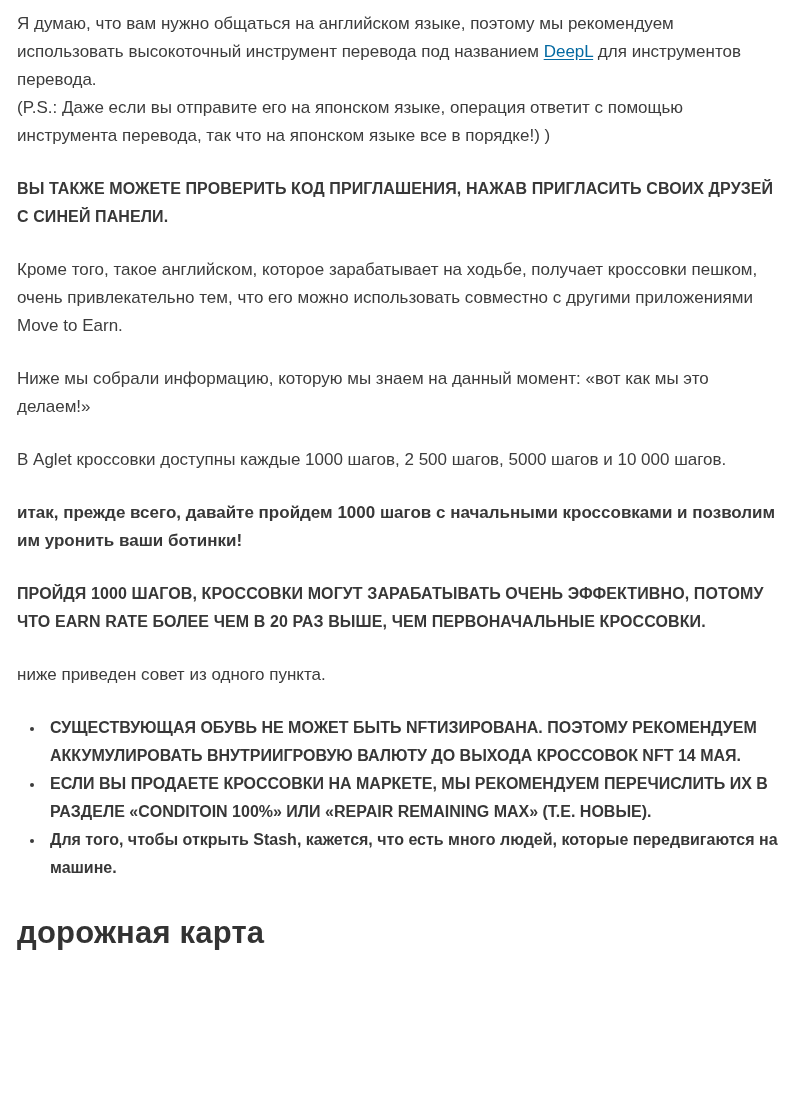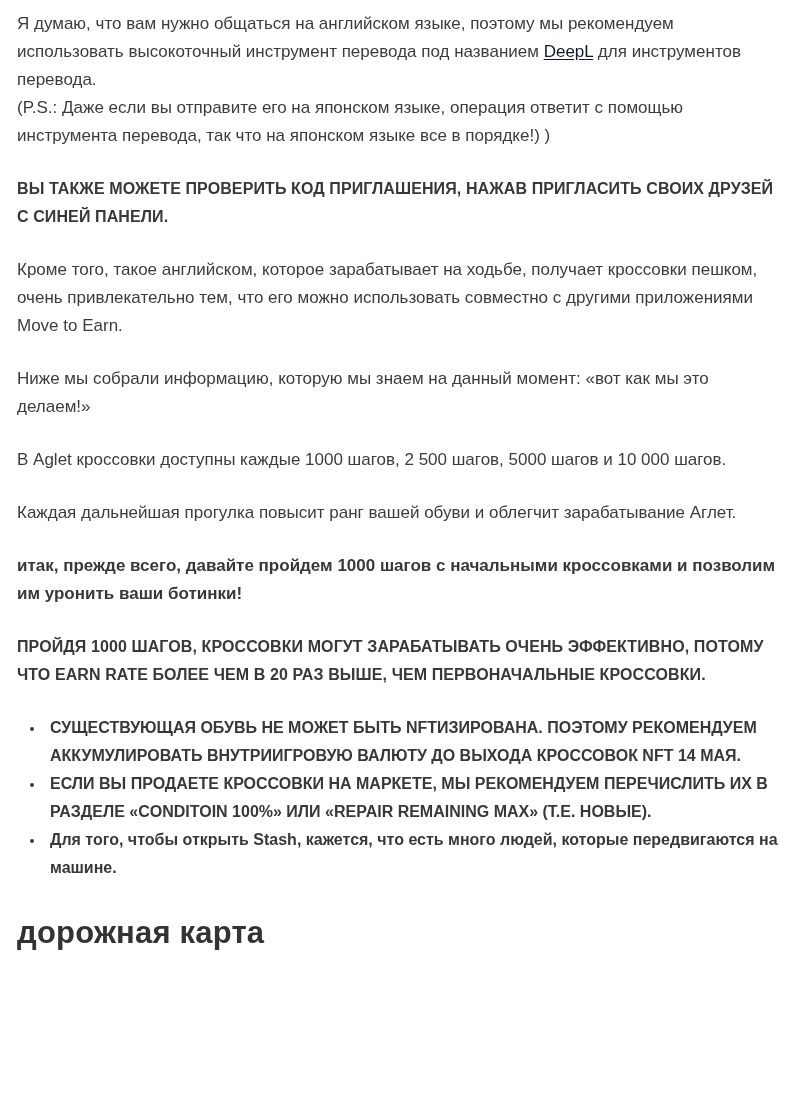--- a/index.html
+++ b/index.html
@@ -28,21 +28,21 @@
   }
   .para.bold {
     font-weight: 700;
     color: #383838;
   }
   .para.bold.caps {
     font-size: 16px;
     letter-spacing: 0.1px;
   }
   a.inline-link {
-    color: #0f172a;
+    color: #0369a1;
     text-decoration: underline;
     text-underline-offset: 2px;
   }
   ul.tips-list {
     margin: 0 0 25px 0;
     padding: 0 0 0 28px;
     list-style: disc outside;
   }
   ul.tips-list li {
     font-weight: 700;
@@ -75,27 +75,27 @@
   <p class="para">(P.S.: Даже если вы отправите его на японском языке, операция ответит с помощью инструмента перевода, так что на японском языке все в порядке!) )</p>
 
   <p class="para bold caps">ВЫ ТАКЖЕ МОЖЕТЕ ПРОВЕРИТЬ КОД ПРИГЛАШЕНИЯ, НАЖАВ ПРИГЛАСИТЬ СВОИХ ДРУЗЕЙ С СИНЕЙ ПАНЕЛИ.</p>
 
   <p class="para">Кроме того, такое английском, которое зарабатывает на ходьбе, получает кроссовки пешком, очень привлекательно тем, что его можно использовать совместно с другими приложениями Move to Earn.</p>
 
   <p class="para">Ниже мы собрали информацию, которую мы знаем на данный момент: «вот как мы это делаем!»</p>
 
   <p class="para">В Aglet кроссовки доступны каждые 1000 шагов, 2 500 шагов, 5000 шагов и 10 000 шагов.</p>
 
-  <p class="para">Каждая дальнейшая прогулка повысит ранг вашей обуви и облегчит зарабатывание Аглет.</p>
 
   <p class="para bold">итак, прежде всего, давайте пройдем 1000 шагов с начальными кроссовками и позволим им уронить ваши ботинки!</p>
 
   <p class="para bold caps">ПРОЙДЯ 1000 ШАГОВ, КРОССОВКИ МОГУТ ЗАРАБАТЫВАТЬ ОЧЕНЬ ЭФФЕКТИВНО, ПОТОМУ ЧТО EARN RATE БОЛЕЕ ЧЕМ В 20 РАЗ ВЫШЕ, ЧЕМ ПЕРВОНАЧАЛЬНЫЕ КРОССОВКИ.</p>
 
 
+  <p class="para">ниже приведен совет из одного пункта.</p>
 
   <ul class="tips-list">
     <li>СУЩЕСТВУЮЩАЯ ОБУВЬ НЕ МОЖЕТ БЫТЬ NFTИЗИРОВАНА. ПОЭТОМУ РЕКОМЕНДУЕМ АККУМУЛИРОВАТЬ ВНУТРИИГРОВУЮ ВАЛЮТУ ДО ВЫХОДА КРОССОВОК NFT 14 МАЯ.</li>
     <li>ЕСЛИ ВЫ ПРОДАЕТЕ КРОССОВКИ НА МАРКЕТЕ, МЫ РЕКОМЕНДУЕМ ПЕРЕЧИСЛИТЬ ИХ В РАЗДЕЛЕ «CONDITOIN 100%» ИЛИ «REPAIR REMAINING MAX» (Т.Е. НОВЫЕ).</li>
     <li>Для того, чтобы открыть Stash, кажется, что есть много людей, которые передвигаются на машине.</li>
   </ul>
 
   <h1 class="section-heading">дорожная карта</h1>
 
 </div>

